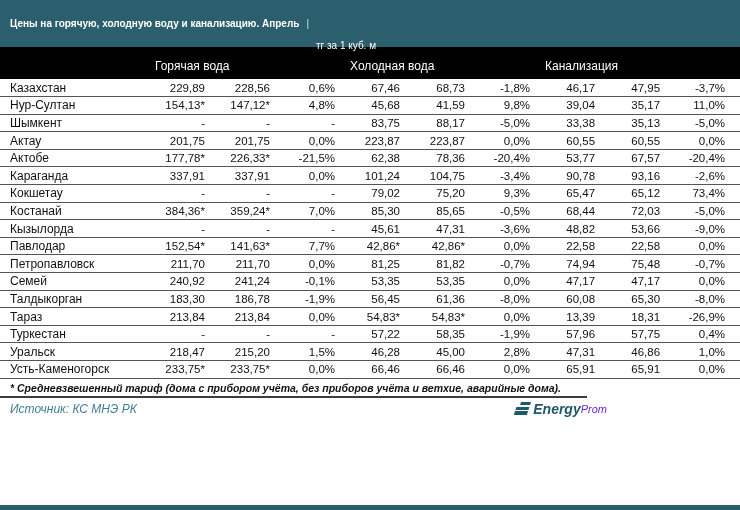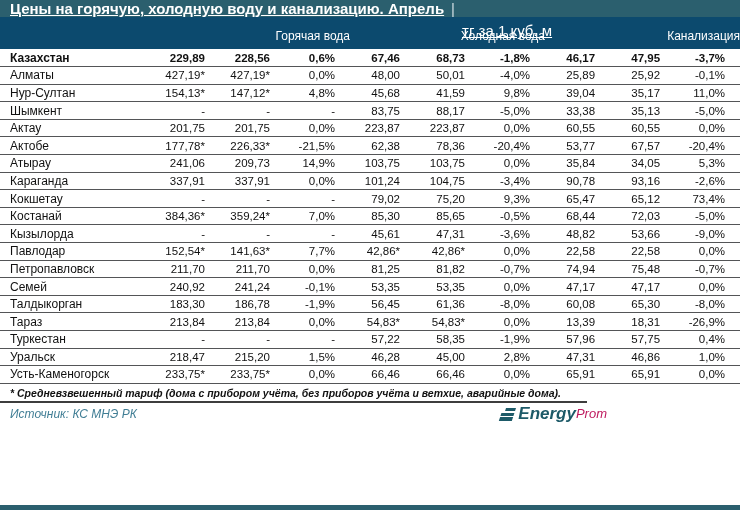--- a/index.html
+++ b/index.html
@@ -4,47 +4,46 @@
 <style>
   * { margin:0; padding:0; box-sizing:border-box; }
   html,body { width:740px; height:510px; }
   body {
     font-family:"Liberation Sans", sans-serif;
     background:#ffffff;
     position:relative;
     overflow:hidden;
   }
   .titlebar {
-    height:17px;
+    height:47px;
     background:#2B5F6E;
     color:#ffffff;
     display:flex;
     align-items:center;
     padding:0 10px;
-    font-size:15px;
+    font-size:10px;
     white-space:nowrap;
-    text-decoration:underline;
   }
   .titlebar .t-main { font-weight:bold; }
   .titlebar .t-sep  { margin:0 7px; font-weight:normal; color:#cfdde2; }
   .titlebar .t-unit { font-weight:normal;margin-top:44px; }
 
   table.price-table {
     width:740px;
     border-collapse:collapse;
     table-layout:fixed;
   }
   col.c-city { width:155px; }
   col.c-val  { width:65px; }
 
   thead th {
-    background:#0c4a6e;
+    background:#000000;
     color:#ffffff;
     font-weight:normal;
-    text-align:right;
+    text-align:left;
   }
   tr.group-row th { height:32px; font-size:12px; vertical-align:middle; padding-top:6px; }
   tr.sub-row th   { height:46px; font-size:11.5px; line-height:1.2; vertical-align:middle; padding:6px 4px 6px 4px; border-bottom:1.5px solid #3d3d3d; }
 
   tbody td, tbody th {
     height:17.6px;
     font-size:11.5px;
     color:#111111;
     border-bottom:1px solid #545557;
     vertical-align:middle;
@@ -53,21 +52,21 @@
   }
   tbody .city-cell {
     text-align:left;
     padding-left:10px;
     font-size:12px;
   }
   tbody .value-cell {
     text-align:right;
     padding-right:15px;
   }
-  tbody tr.bold-row td, tbody tr.bold-row th { font-weight:bold; }
+  tbody tr.bold-row td, tbody tr.bold-row th { font-weight:normal; }
 
   .footnote {
     width:587px;
     font-size:10.5px;
     font-style:italic;
     font-weight:bold;
     color:#111111;
     padding:3px 10px 2px 10px;
     border-bottom:2px solid #3d3d3d;
     white-space:nowrap;
@@ -84,22 +83,22 @@
     font-style:italic;
     font-size:12px;
     color:#417E95;
   }
   .logo { display:flex; align-items:center; }
   .logo-icon { display:flex; flex-direction:column; gap:1.5px; margin-right:4px; transform:skewX(-18deg); }
   .logo-icon .bar { height:3.2px; background:#1D5A68; }
   .logo-icon .b1 { width:10px; align-self:flex-end; }
   .logo-icon .b2 { width:13px; }
   .logo-icon .b3 { width:13px; }
-  .logo-energy { font-size:17px; font-weight:bold; font-style:italic; color:#1D5A68;text-align:right; }
-  .logo-prom   { font-size:13px; font-style:italic; color:#be185d; }
+  .logo-energy { font-size:14px; font-weight:bold; font-style:italic; color:#1D5A68;text-align:right; }
+  .logo-prom   { font-size:11px; font-style:italic; color:#6d28d9; }
 
   .bottom-bar {
     position:absolute;
     left:0; bottom:0;
     width:740px; height:5px;
     background:#2B5F6E;
   }
 </style>
 </head>
 <body>
@@ -138,32 +137,20 @@
         <td class="value-cell">228,56</td>
         <td class="value-cell">0,6%</td>
         <td class="value-cell">67,46</td>
         <td class="value-cell">68,73</td>
         <td class="value-cell">-1,8%</td>
         <td class="value-cell">46,17</td>
         <td class="value-cell">47,95</td>
         <td class="value-cell">-3,7%</td>
       </tr>
       <tr>
-        <th class="city-cell">Алматы</th>
-        <td class="value-cell">427,19*</td>
-        <td class="value-cell">427,19*</td>
-        <td class="value-cell">0,0%</td>
-        <td class="value-cell">48,00</td>
-        <td class="value-cell">50,01</td>
-        <td class="value-cell">-4,0%</td>
-        <td class="value-cell">25,89</td>
-        <td class="value-cell">25,92</td>
-        <td class="value-cell">-0,1%</td>
-      </tr>
-      <tr>
         <th class="city-cell">Нур-Султан</th>
         <td class="value-cell">154,13*</td>
         <td class="value-cell">147,12*</td>
         <td class="value-cell">4,8%</td>
         <td class="value-cell">45,68</td>
         <td class="value-cell">41,59</td>
         <td class="value-cell">9,8%</td>
         <td class="value-cell">39,04</td>
         <td class="value-cell">35,17</td>
         <td class="value-cell">11,0%</td>
@@ -196,32 +183,20 @@
         <th class="city-cell">Актобе</th>
         <td class="value-cell">177,78*</td>
         <td class="value-cell">226,33*</td>
         <td class="value-cell">-21,5%</td>
         <td class="value-cell">62,38</td>
         <td class="value-cell">78,36</td>
         <td class="value-cell">-20,4%</td>
         <td class="value-cell">53,77</td>
         <td class="value-cell">67,57</td>
         <td class="value-cell">-20,4%</td>
-      </tr>
-      <tr>
-        <th class="city-cell">Атырау</th>
-        <td class="value-cell">241,06</td>
-        <td class="value-cell">209,73</td>
-        <td class="value-cell">14,9%</td>
-        <td class="value-cell">103,75</td>
-        <td class="value-cell">103,75</td>
-        <td class="value-cell">0,0%</td>
-        <td class="value-cell">35,84</td>
-        <td class="value-cell">34,05</td>
-        <td class="value-cell">5,3%</td>
       </tr>
       <tr>
         <th class="city-cell">Караганда</th>
         <td class="value-cell">337,91</td>
         <td class="value-cell">337,91</td>
         <td class="value-cell">0,0%</td>
         <td class="value-cell">101,24</td>
         <td class="value-cell">104,75</td>
         <td class="value-cell">-3,4%</td>
         <td class="value-cell">90,78</td>

